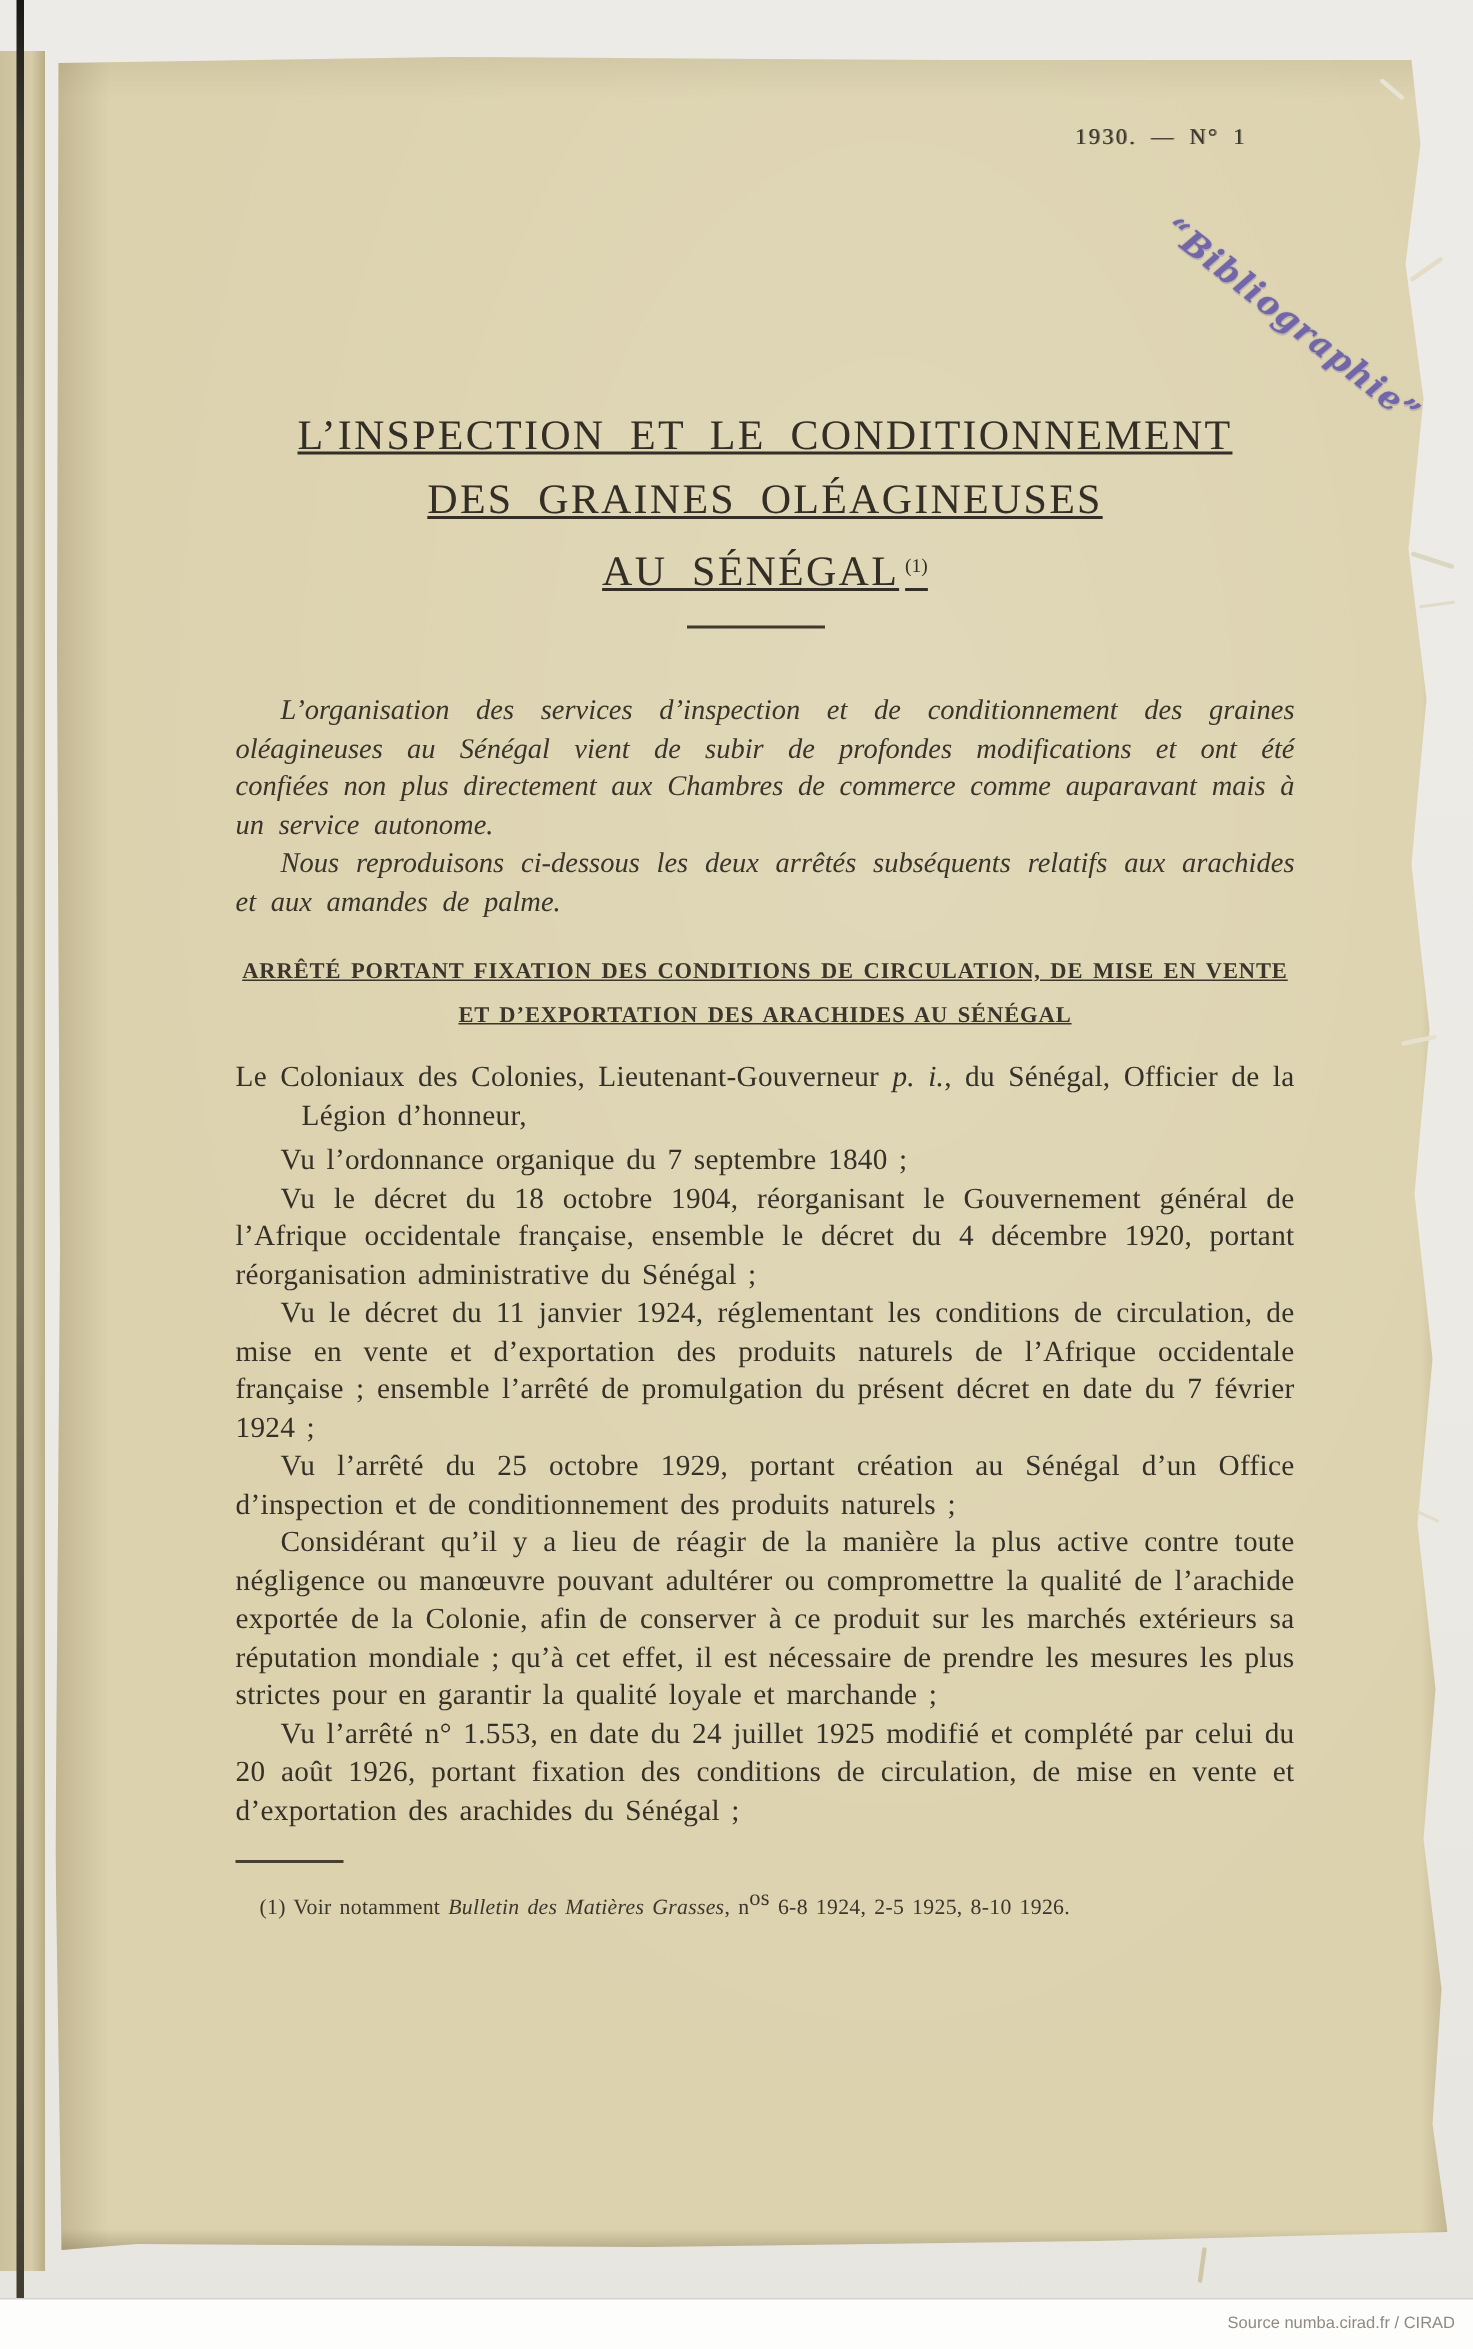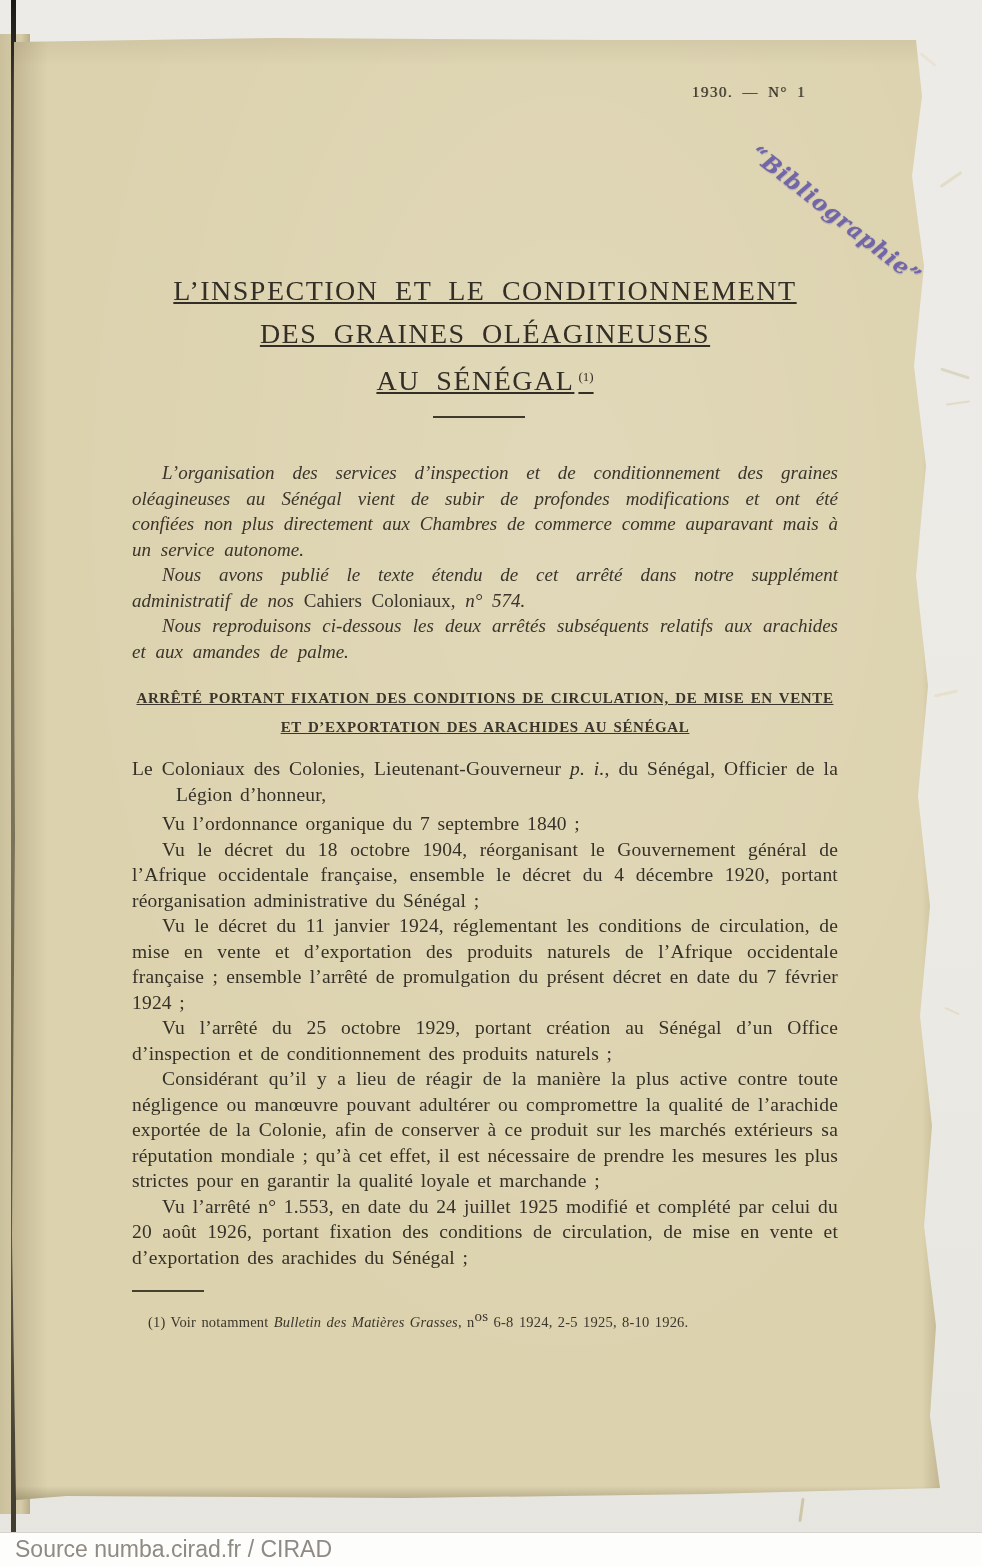--- a/index.html
+++ b/index.html
@@ -18,21 +18,21 @@
     position:absolute;left:0;top:34px;width:30px;height:1480px;
     background:linear-gradient(90deg,#cbc09c 0%,#d6cca9 70%,#b9ad86 100%);
   }
   
   .spine-line{
     position:absolute;left:11px;top:0;width:5px;height:1540px;
     background:linear-gradient(180deg,#191815 0%,#3c3a31 90px,#6b6450 300px,#7a7259 55%,#55503f 85%,#403c2f 100%);
   }
   
   .page{
-    position:absolute;left:6px;top:36px;width:936px;height:1464px;
+    position:absolute;left:31px;top:36px;width:936px;height:1464px;
     background:
       linear-gradient(90deg,rgba(110,92,52,.28) 0,rgba(110,92,52,0) 42px),
       linear-gradient(270deg,rgba(125,108,68,.30) 0,rgba(125,108,68,0) 20px),
       linear-gradient(0deg,rgba(95,84,52,.32) 0,rgba(95,84,52,0) 14px),
       linear-gradient(180deg,rgba(95,84,52,.10) 0,rgba(95,84,52,0) 30px),
       radial-gradient(ellipse at 60% 32%,rgba(255,255,255,.14),rgba(255,255,255,0) 65%),
       var(--paper);
     clip-path:polygon(8px 6px,270px 2px,600px 4px,910px 4px,916px 60px,906px 140px,
       918px 230px,908px 330px,920px 430px,910px 540px,922px 650px,912px 760px,
       924px 870px,914px 980px,926px 1090px,918px 1190px,930px 1290px,924px 1380px,
@@ -91,21 +91,21 @@
   .f3{left:946px;top:402px;width:24px;height:2px;background:#e0dbc8;transform:rotate(-8deg);}
   .f4{left:934px;top:692px;width:24px;height:3px;background:#e6e0cd;transform:rotate(-12deg);}
   .f5{left:944px;top:1010px;width:16px;height:2px;background:#e2dcc9;transform:rotate(25deg);}
   .f6{left:800px;top:1498px;width:3px;height:24px;background:#cfc6a8;transform:rotate(8deg);}
   .f7{left:918px;top:58px;width:20px;height:3px;background:#e8e3d2;transform:rotate(40deg);}
   
   .attribution{
     position:absolute;left:0;bottom:0;width:100%;height:34px;
     background:var(--attr-bg);border-top:1px solid #d6d3ce;
     font-family:"Liberation Sans","DejaVu Sans",sans-serif;
-    font-size:23px;line-height:33px;text-align:left;padding-right:12px;
+    font-size:11px;line-height:33px;text-align:right;padding-right:12px;
     color:var(--attr-text);
     padding-left:15px;
   }
 </style>
 </head>
 <body>
 
 <div class="canvas">
 
   <div class="under-sliver"></div>
@@ -119,21 +119,20 @@
       <h1 class="title">
         <span class="tl">L’INSPECTION ET LE CONDITIONNEMENT</span>
         <span class="tl">DES GRAINES OLÉAGINEUSES</span>
         <span class="tl"><span>AU SÉNÉGAL</span><sup class="noteref">(1)</sup></span>
       </h1>
 
       <div class="title-rule"></div>
 
       <div class="intro">
         <p>L’organisation des services d’inspection et de conditionnement des graines oléagineuses au Sénégal vient de subir de profondes modifications et ont été confiées non plus directement aux Chambres de commerce comme auparavant mais à un service autonome.</p>
-        <p><span>Nous avons publié le texte étendu de cet arrêté dans notre supplément administratif de nos </span><span class="roman">Cahiers Coloniaux</span><span>, n° 574.</span></p>
         <p>Nous reproduisons ci-dessous les deux arrêtés subséquents relatifs aux arachides et aux amandes de palme.</p>
       </div>
 
       <h2 class="decree-heading">
         <span>ARRÊTÉ PORTANT FIXATION DES CONDITIONS DE CIRCULATION, DE MISE EN VENTE</span>
         <span>ET D’EXPORTATION DES ARACHIDES AU SÉNÉGAL</span>
       </h2>
 
       <div class="body">
         <p class="salutation"><span>Le Coloniaux des Colonies, Lieutenant-Gouverneur </span><i>p. i.</i><span>, du Sénégal, Officier de la Légion d’honneur,</span></p>

